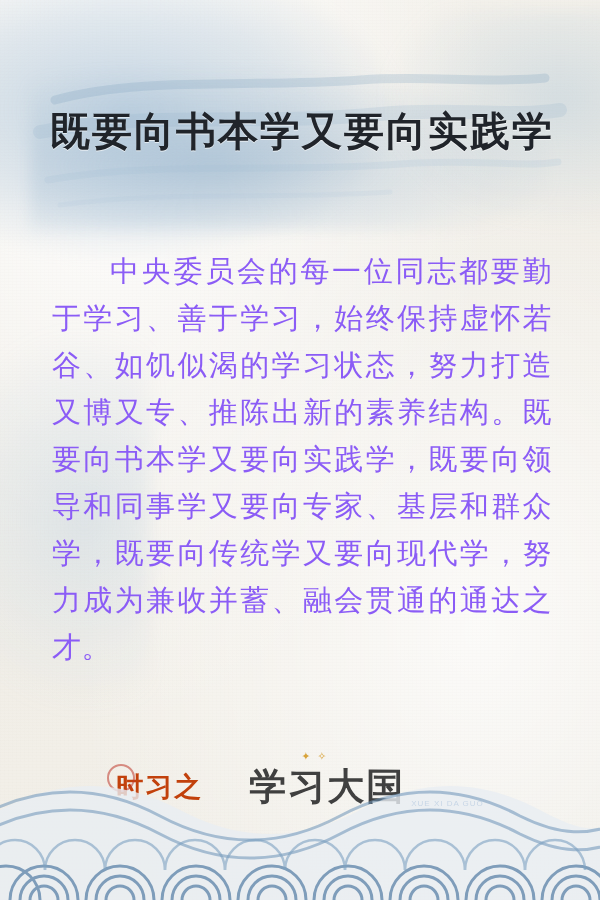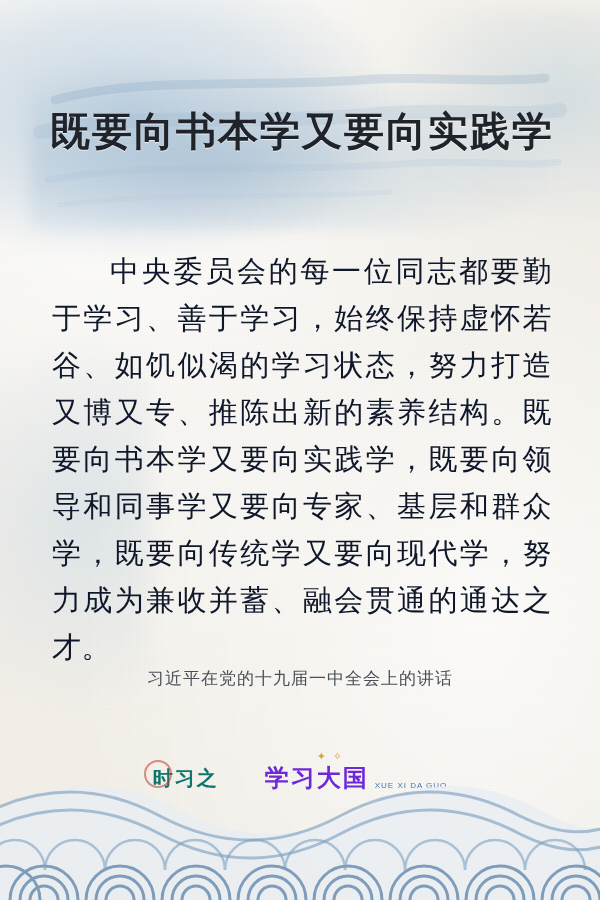--- a/index.html
+++ b/index.html
@@ -86,21 +86,21 @@
   }
   
   .body-text {
     position: absolute;
     left: 52px;
     top: 248px;
     width: 500px;
     font-family: "Liberation Serif", "DejaVu Serif", serif;
     font-size: 29px;
     line-height: 1.62;
-    color: #0f172a;
+    color: #8b5cf6;
     text-align: justify;
     text-indent: 2em;
     letter-spacing: 0.5px;
   }
   
   .attribution {
     position: absolute;
     left: 0;
     right: 0;
     top: 664px;
@@ -118,22 +118,22 @@
     right: 0;
     top: 762px;
     display: flex;
     justify-content: center;
     align-items: center;
     gap: 46px;
   }
   .logo-a {
     font-family: Liberation Mono, monospace;
     font-weight: bold;
-    font-size: 20px;
-    color: #0f766e;
+    font-size: 27px;
+    color: #c2410c;
     letter-spacing: 2px;
     position: relative;
   }
   .logo-a::after {
     content: "";
     position: absolute;
     left: -9px;
     top: -5px;
     width: 24px;
     height: 24px;
@@ -143,22 +143,22 @@
   }
   .logo-b-wrap {
     position: relative;
     display: flex;
     align-items: flex-end;
     gap: 6px;
   }
   .logo-b {
     font-family: "Liberation Serif", "DejaVu Serif", serif;
     font-weight: bold;
-    font-size: 24px;
-    color: #6d28d9;
+    font-size: 37px;
+    color: #404040;
     letter-spacing: 2px;
   }
   .logo-b-sub {
     font-family: "Liberation Sans", sans-serif;
     font-size: 8px;
     color: #1f5fa8;
     letter-spacing: 1px;
     padding-bottom: 4px;
     opacity: 0.85;
     text-align: center;
@@ -200,21 +200,20 @@
       <path d="M48 140 C 160 120, 270 134, 400 124 C 470 118, 520 128, 558 122" stroke="#9ab8cf" stroke-width="7" fill="none" stroke-linecap="round" opacity="0.30"></path>
       <path d="M60 165 C 170 150, 280 160, 390 152" stroke="#a7c1d6" stroke-width="5" fill="none" stroke-linecap="round" opacity="0.25"></path>
     </g>
   </svg>
 
   <div class="title">既要向书本学又要向实践学</div>
 
   <div class="body-text">中央委员会的每一位同志都要勤于学习、善于学习，始终保持虚怀若谷、如饥似渴的学习状态，努力打造又博又专、推陈出新的素养结构。既要向书本学又要向实践学，既要向领导和同事学又要向专家、基层和群众学，既要向传统学又要向现代学，努力成为兼收并蓄、融会贯通的通达之才。</div>
 
   <div class="attribution">
-    <div>习近平在党的十九届一中全会上的讲话</div>
   </div>
 
   <div class="logos">
     <div class="logo-a">时习之</div>
     <div class="logo-b-wrap">
       <span class="logo-b-spark">✦ ✧</span>
       <span class="logo-b">学习大国</span>
       <span class="logo-b-sub">XUE XI DA GUO</span>
     </div>
   </div>

